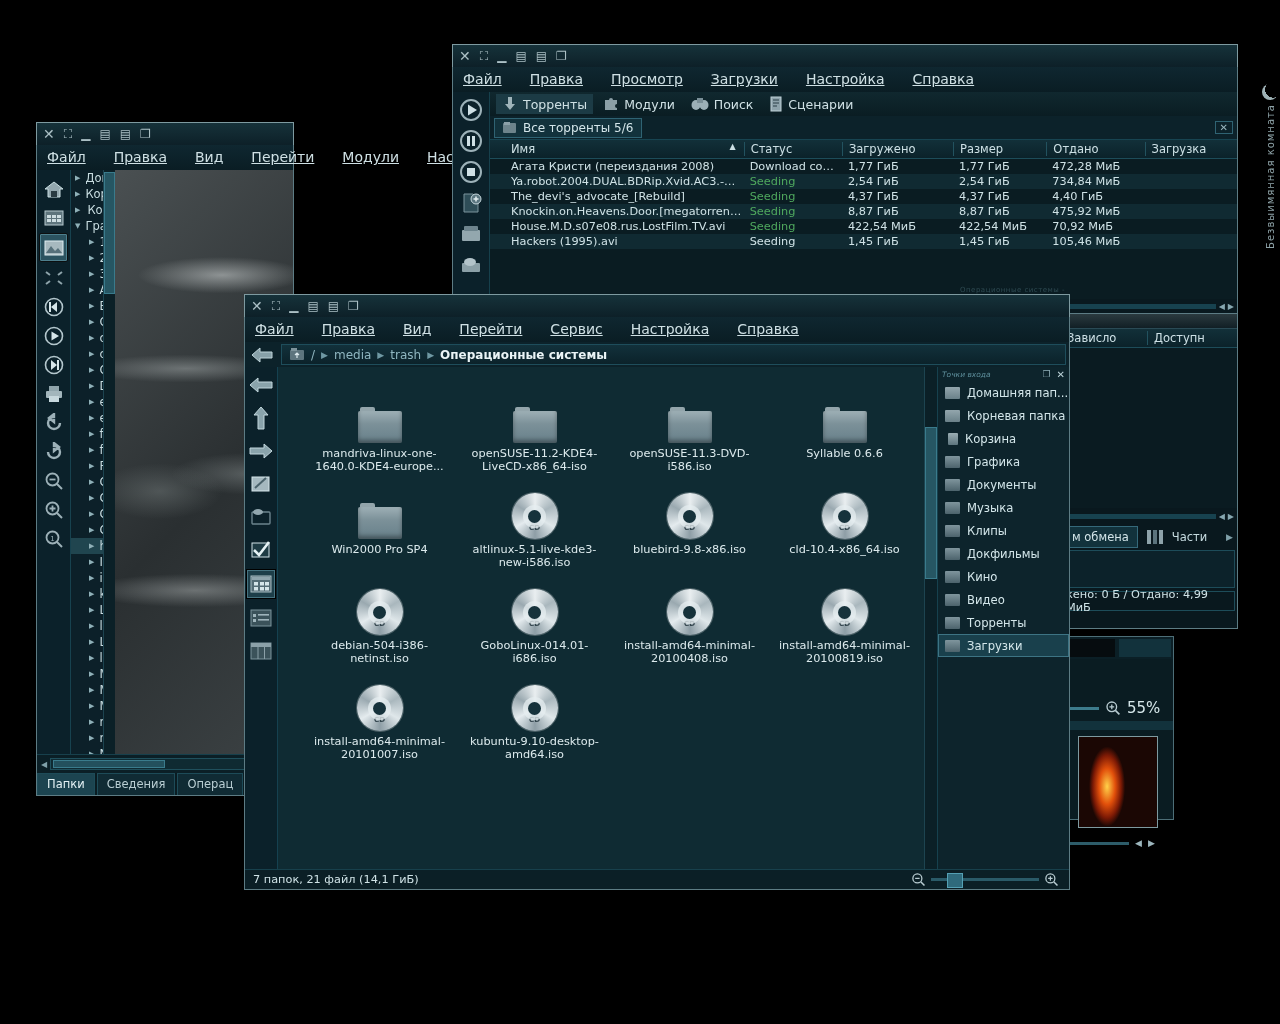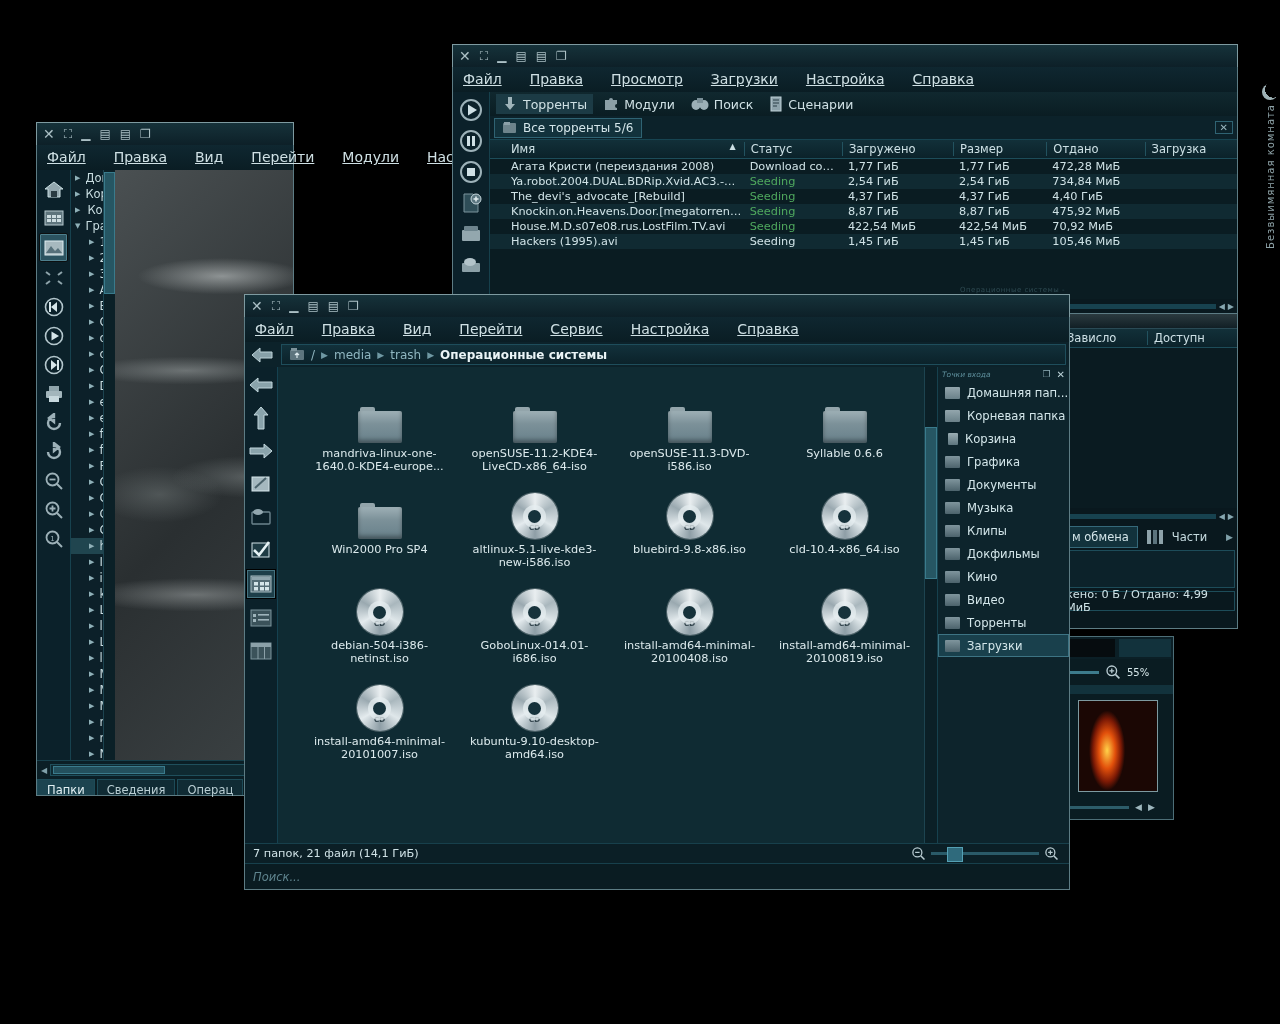--- a/index.html
+++ b/index.html
@@ -41,21 +41,21 @@
   #lw-preview{width:178px;background:#0a1b21;position:relative;overflow:hidden;}
   .smoke{position:absolute;inset:0;
     background:
      radial-gradient(ellipse 120px 26px at 60% 18%,rgba(210,215,215,.55),transparent 70%),
      radial-gradient(ellipse 150px 20px at 40% 34%,rgba(185,192,192,.42),transparent 70%),
      radial-gradient(ellipse 110px 30px at 75% 52%,rgba(160,168,168,.38),transparent 70%),
      radial-gradient(ellipse 160px 24px at 45% 72%,rgba(200,205,205,.40),transparent 70%),
      radial-gradient(ellipse 90px 40px at 25% 55%,rgba(120,128,128,.45),transparent 70%),
      linear-gradient(135deg,#4a5052,#2a2f31 55%,#3c4244);}
   #lw-statusbar{height:18px;display:flex;align-items:center;}
-  .tabs{display:flex;height:16px;font-size:11.5px;}
+  .tabs{display:flex;height:22px;font-size:11.5px;}
   .tab{padding:3px 9px 0 9px;color:#b9ced3;background:#102b34;border:1px solid #1d4b58;border-bottom:none;margin-right:2px;}
   .tab.active{background:#1c4450;color:#e3f1f4;}
 
   
   #torwin{left:452px;top:44px;width:786px;height:268px;z-index:20;}
   #torwin .body{height:246px;display:flex;flex-direction:column;}
   .tbar2{display:flex;align-items:center;gap:4px;padding:2px 6px;font-size:12.5px;color:#cfe0e4;
          background:linear-gradient(180deg,#10282f 0%,#0a1d23 100%);}
   .tbar2 .titem{display:flex;align-items:center;gap:5px;padding:2px 6px;}
   .tbar2 .titem.active{background:#1c3b45;}
@@ -104,21 +104,21 @@
   .dol-status{height:19px;display:flex;align-items:center;background:#0b1f26;border-top:1px solid #17404c;font-size:11.3px;color:#cfe2e6;padding-left:8px;gap:8px;}
   .zoomslider{display:flex;align-items:center;gap:5px;margin-left:auto;margin-right:10px;}
   .zs-track{width:108px;height:3px;background:#2a5a68;position:relative;}
   .zs-thumb{position:absolute;left:16px;top:-5px;width:14px;height:13px;background:#2f6a7c;border:1px solid #54a0b4;}
   .dol-search{height:25px;background:#0a1c22;border-top:1px solid #17404c;display:flex;align-items:center;
               padding-left:8px;font-size:11.5px;color:#5f848e;font-style:italic;}
 
   
   #imgpanel{position:absolute;left:1062px;top:636px;width:112px;height:184px;z-index:18;
             border:1px solid #4d6e77;background:#0a1c22;box-sizing:border-box;}
-  #imgpanel .zrow{height:26px;display:flex;align-items:center;gap:6px;padding-left:4px;font-size:10px;color:#d6e7ea;}
+  #imgpanel .zrow{height:26px;display:flex;align-items:center;gap:6px;padding-left:4px;font-size:15px;color:#d6e7ea;margin-top:36px;}
   #imgpanel .ztrack{width:32px;height:3px;background:#3d7b8c;}
   .fireimg{width:78px;height:90px;margin:6px auto 0 auto;border:1px solid #7e9aa0;
     background:
       radial-gradient(ellipse 18px 40px at 36% 55%,#ffd24a,#e2500b 45%,#7d1a05 78%,#1b0704 100%),
       radial-gradient(ellipse 26px 26px at 30% 14%,#ffbe33,#b8320a 60%,transparent 80%),
       radial-gradient(ellipse 20px 35px at 72% 45%,#4a2018,#140705 70%),
       linear-gradient(180deg,#2a0d07,#120403);}
   .pnav{height:18px;display:flex;align-items:center;gap:6px;padding-left:4px;margin-top:6px;}
   .pnav .ptrack{width:62px;height:3px;background:#2d5c69;}
 
@@ -1003,19 +1003,16 @@
           <div class="zs-track">
               <div class="zs-thumb"></div>
             </div>
           <svg width="15" height="15" viewBox="0 0 20 20">
               <circle cx="8.5" cy="8.5" r="6" fill="none" stroke="#b9ccd2" stroke-width="1.7"></circle>
               <path d="M5.5 8.5 H11.5 M8.5 5.5 V11.5" stroke="#b9ccd2" stroke-width="1.6"></path>
               <path d="M13 13 L18 18" stroke="#b9ccd2" stroke-width="2"></path>
             </svg>
         </div>
       </div>
-      <div class="dol-search">
-        <span>Поиск...</span>
-      </div>
     </div>
   </div>
 
 </div>
 
 </body></html>

